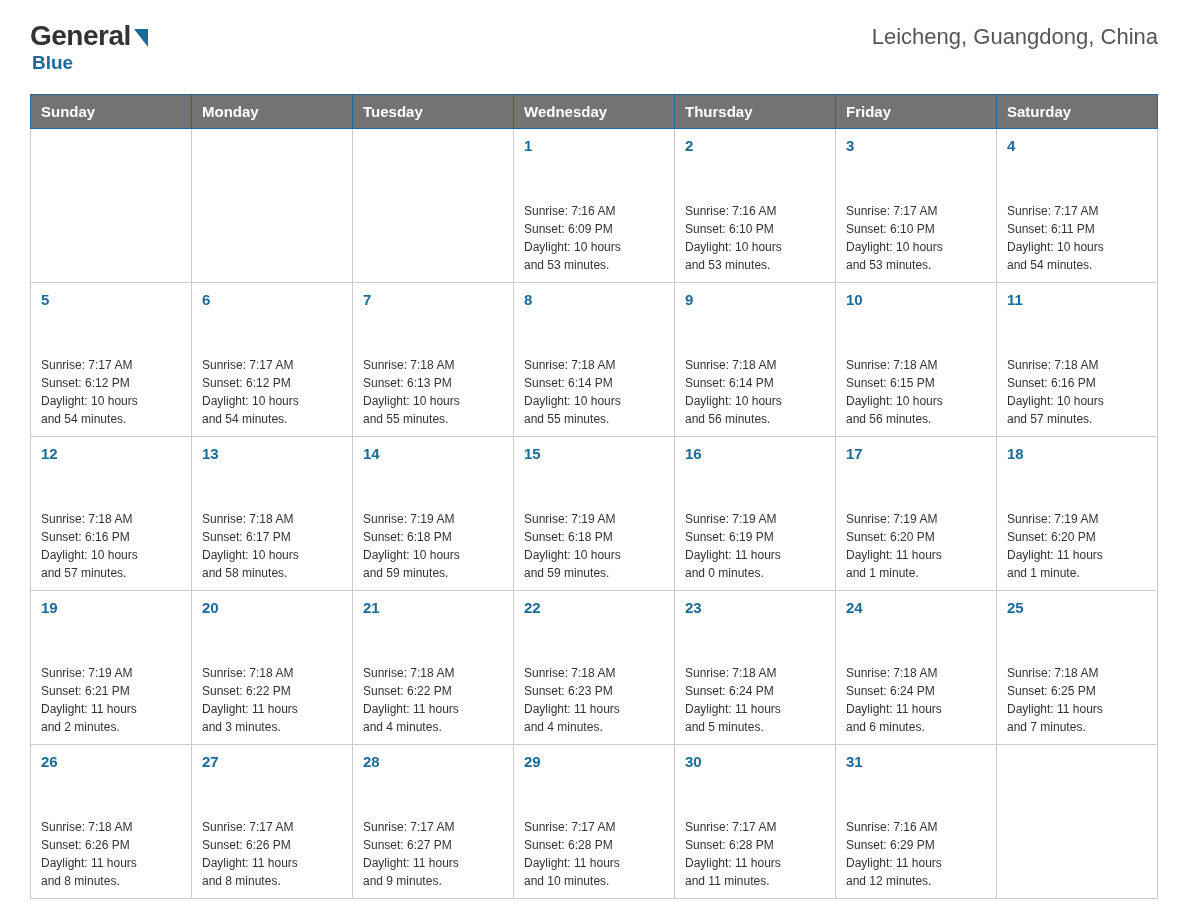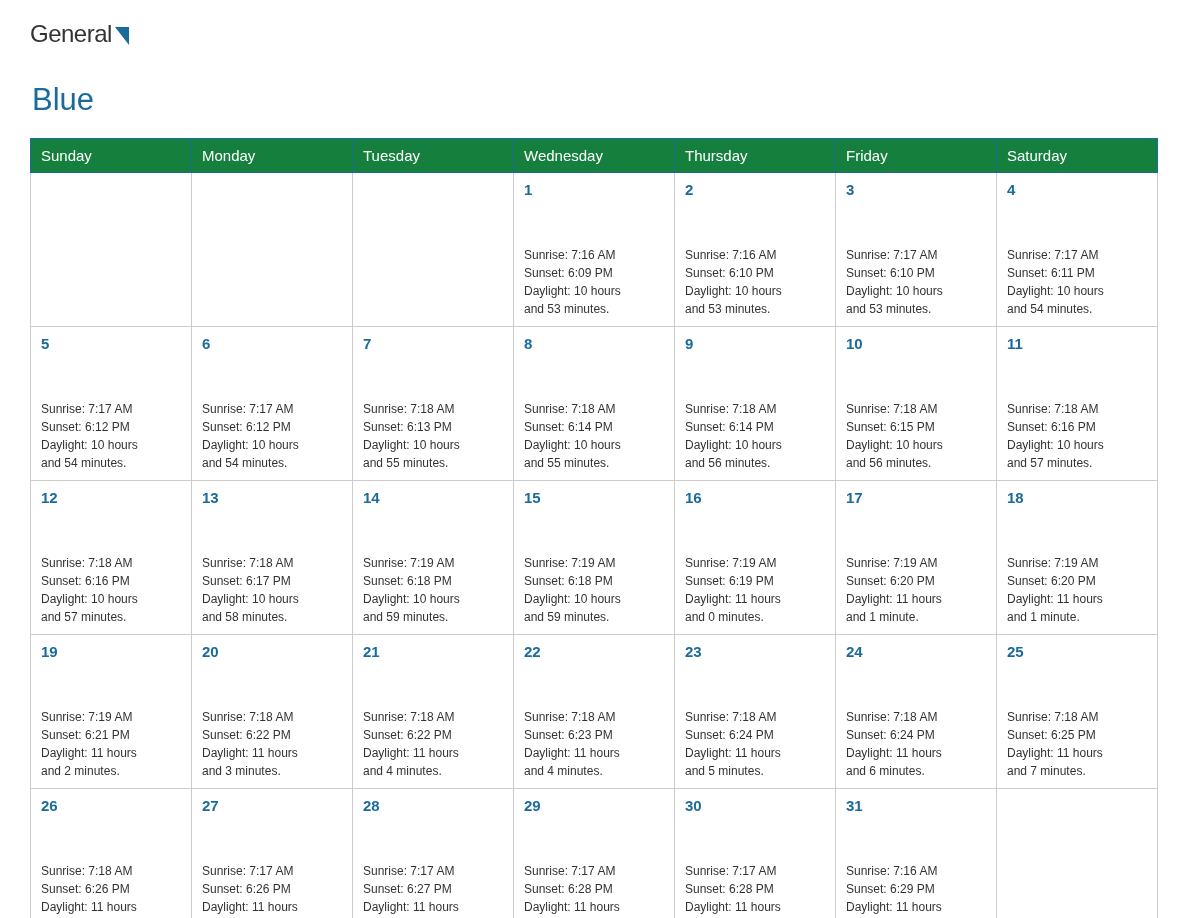--- a/index.html
+++ b/index.html
@@ -19,40 +19,39 @@
     .logo {
       display: flex;
       flex-direction: column;
       align-items: flex-start;
     }
     .logo-top {
       display: flex;
       align-items: center;
     }
     .logo-general {
-      font-size: 24px;
-      font-weight: normal;
+      font-size: 28px;
+      font-weight: bold;
       color: #333;
       letter-spacing: -0.5px;
     }
     .logo-arrow {
       width: 0;
       height: 0;
       border-left: 14px solid transparent;
       border-right: 0px solid transparent;
       border-top: 18px solid #1a6b9a;
       margin-left: 3px;
       margin-top: 4px;
     }
     .logo-blue {
-      font-size: 31px;
-      font-weight: normal;
+      font-size: 19px;
+      font-weight: bold;
       color: #1a6b9a;
       margin-left: 2px;
-      margin-top: 34px;
     }
     .title-section {
       text-align: right;
     }
     .month-title {
       font-size: 48px;
       font-weight: normal;
       color: #333;
       line-height: 1.1;
     }
@@ -60,24 +59,24 @@
       font-size: 22px;
       color: #555;
       margin-top: 4px;
     }
     table {
       width: 100%;
       border-collapse: collapse;
       table-layout: fixed;
     }
     thead tr th {
-      background-color: #15803d;
+      background-color: #737373;
       color: #fff;
       font-size: 15px;
-      font-weight: normal;
+      font-weight: bold;
       padding: 8px 10px;
       text-align: left;
       border: 1px solid #1a6b9a;
     }
     tbody tr td {
       vertical-align: top;
       padding: 8px 10px;
       border: 1px solid #ccc;
       font-size: 12.5px;
       color: #333;
@@ -111,20 +110,21 @@
 
 <div class="header">
   <div class="logo">
     <div class="logo-top">
       <span class="logo-general">General</span>
       <div class="logo-arrow"></div>
     </div>
     <span class="logo-blue">Blue</span>
   </div>
   <div class="title-section">
+    <div class="location">Leicheng, Guangdong, China</div>
   </div>
 </div>
 
 <table>
   <thead>
     <tr>
     <th>Sunday</th>
         <th>Monday</th>
         <th>Tuesday</th>
         <th>Wednesday</th>

